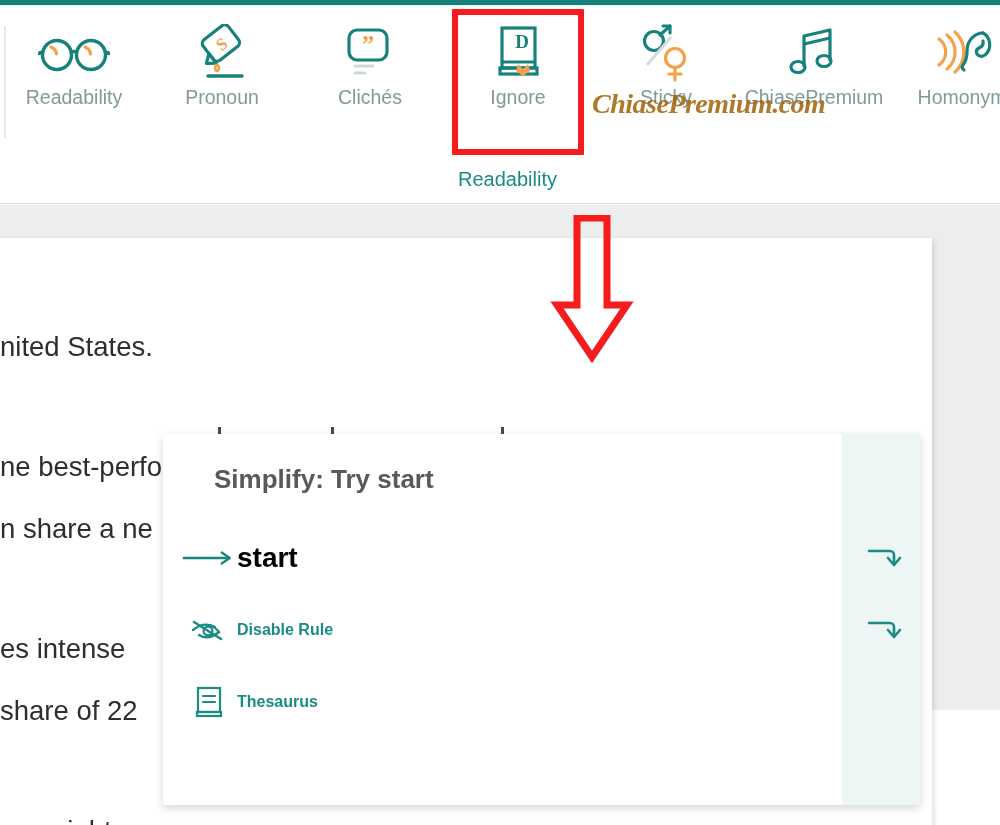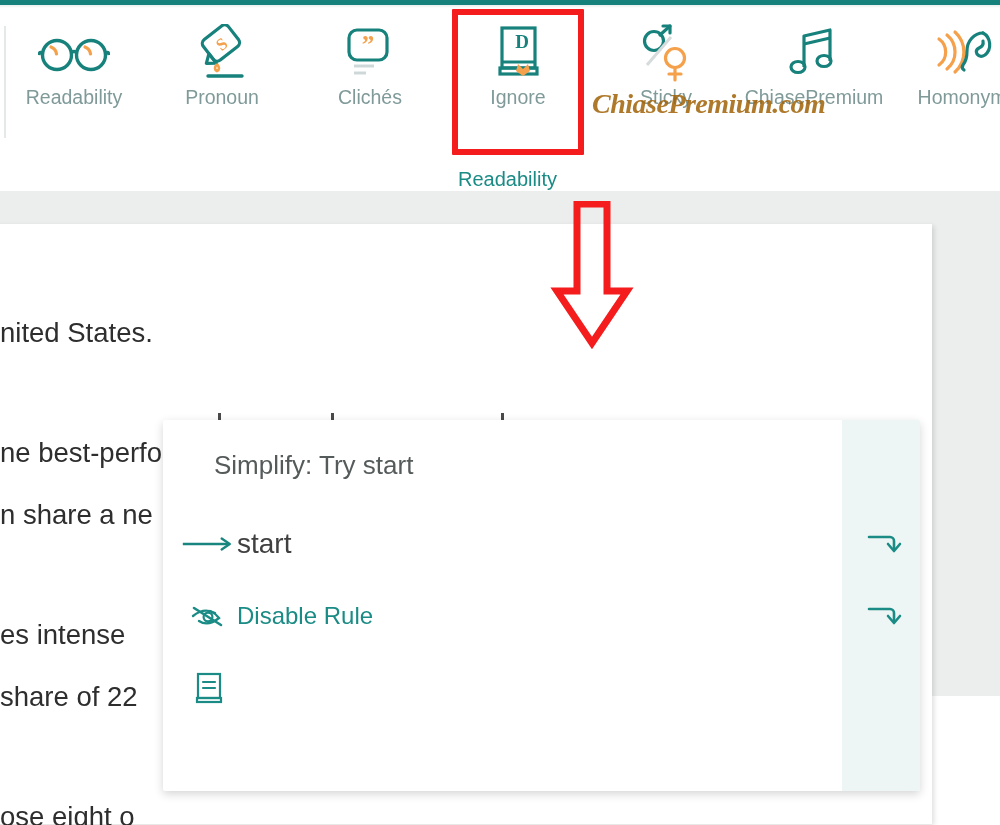--- a/index.html
+++ b/index.html
@@ -80,21 +80,21 @@
     font-size: 28px;
     color: #a16207;
     opacity: 0.85;
     white-space: nowrap;
     letter-spacing: -0.5px;
     pointer-events: none;
   }
 
   
   .workspace {
-    position:absolute; left:0; top:191px; width:1000px; height:505px;
+    position:absolute; left:0; top:205px; width:1000px; height:505px;
     background: #eceded;
   }
   .doc-page {
     position: absolute;
     left: -60px; top: 33px;
     width: 992px; height: 600px;
     background: #ffffff;
     box-shadow: 2px 2px 5px rgba(0,0,0,0.13);
   }
   .doc-text {
@@ -120,20 +120,21 @@
 
   
   .popup {
     position: absolute;
     left: 163px; top: 229px;
     width: 757px; height: 371px;
     background: #ffffff;
     box-shadow: 0 3px 10px rgba(0,0,0,0.17);
     border-radius: 2px;
     overflow: hidden;
+    font-weight: bold;
   }
   .popup-rail {
     position: absolute; right: 0; top: 0; width: 78px; height: 371px;
     background: #eef6f5;
   }
   .popup-title {
     position: absolute; left: 51px; top: 30px;
     font-size: 26px; color: #555a5a;
     font-family: "Liberation Sans", sans-serif;
     white-space: nowrap;
@@ -144,27 +145,27 @@
     height: 72px;
     display: flex; align-items: center;
     cursor: pointer;
   }
   .popup-row .row-ico {
     width: 74px; flex: 0 0 74px;
     display:flex; align-items:center; justify-content:center;
     padding-left: 18px;
   }
   .popup-row .row-lbl {
-    font-size: 24px;
+    font-size: 16px;
     color: #1a8b85;
     font-family: "Liberation Sans", sans-serif;
     white-space: nowrap;
   }
   .popup-row.primary .row-lbl {
-    color: #404040;
+    color: #000000;
     font-size: 28px;
   }
   .popup-row .row-enter {
     position: absolute; right: 12px; top: 50%;
     transform: translateY(-50%);
     width: 46px; height: 30px;
     display: flex; align-items: center; justify-content: center;
   }
   .ruler-marks {
     position:absolute; left:163px; top:222px; width:757px; height:9px;
@@ -360,19 +361,20 @@
 
         <div class="popup-row">
           <div class="row-ico">
             <svg width="34" height="36" viewBox="0 0 34 36">
               <rect x="6" y="4" width="22" height="24" fill="none" stroke="#1a8b85" stroke-width="2.2"></rect>
               <line x1="11" y1="12" x2="23" y2="12" stroke="#1a8b85" stroke-width="2.2" stroke-linecap="round"></line>
               <line x1="11" y1="18" x2="23" y2="18" stroke="#1a8b85" stroke-width="2.2" stroke-linecap="round"></line>
               <rect x="5" y="28" width="24" height="4" fill="none" stroke="#1a8b85" stroke-width="2.2"></rect>
             </svg>
           </div>
+          <div class="row-lbl">Thesaurus</div>
         </div>
 
       </div>
     </div>
 
   </div>
 </div>
 
 </body></html>

